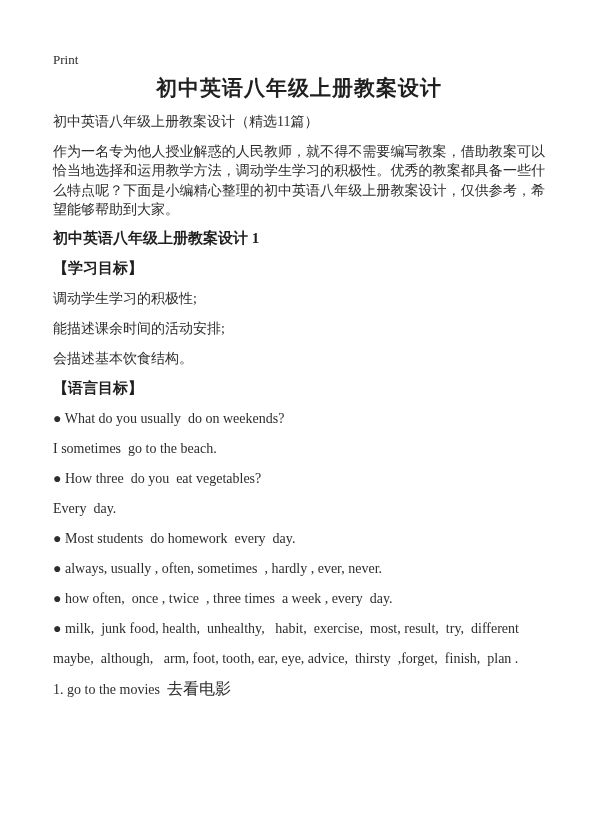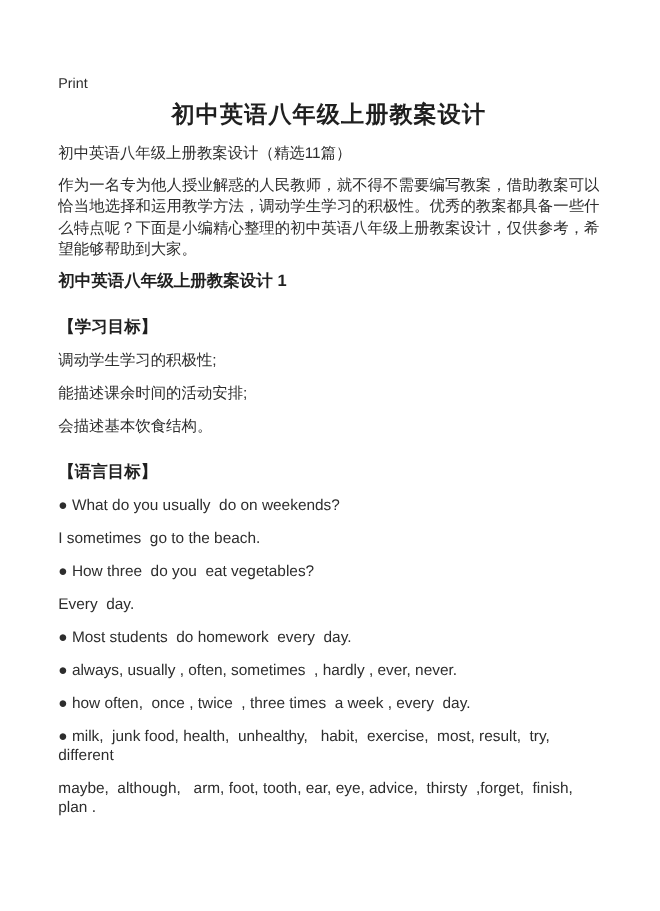--- a/index.html
+++ b/index.html
@@ -6,22 +6,22 @@
   html, body {
     margin: 0;
     padding: 0;
     width: 600px;
     height: 828px;
     background: #ffffff;
   }
   .page {
     width: 600px;
     height: 744px;
-    padding: 67px 55px 0 53px;
-    font-family: Liberation Sans, sans-serif;
+    padding: 50px 55px 0 53px;
+    font-family: Liberation Serif, serif;
     color: #2d2d2d;
     overflow: hidden;
   }
   .print-link {
     font-size: 13px;
     line-height: 15px;
     cursor: pointer;
     display: inline-block;
   }
   h1.doc-title {
@@ -48,21 +48,21 @@
     font-size: 15px;
     line-height: 17px;
     font-weight: 700;
     margin: 11px 0 0 0;
     color: #1f1f1f;
   }
   h3.hdr {
     font-size: 15px;
     line-height: 17px;
     font-weight: 700;
-    margin: 25px 0 0 0;
+    margin: 13px 0 0 0;
     color: #1f1f1f;
   }
   p.line {
     font-size: 14px;
     line-height: 17px;
     margin: 13px 0 0 0;
     white-space: pre-wrap;
   }
   .mt11 { margin-top: 11px; }
   .mt18 { margin-top: 18px; }

